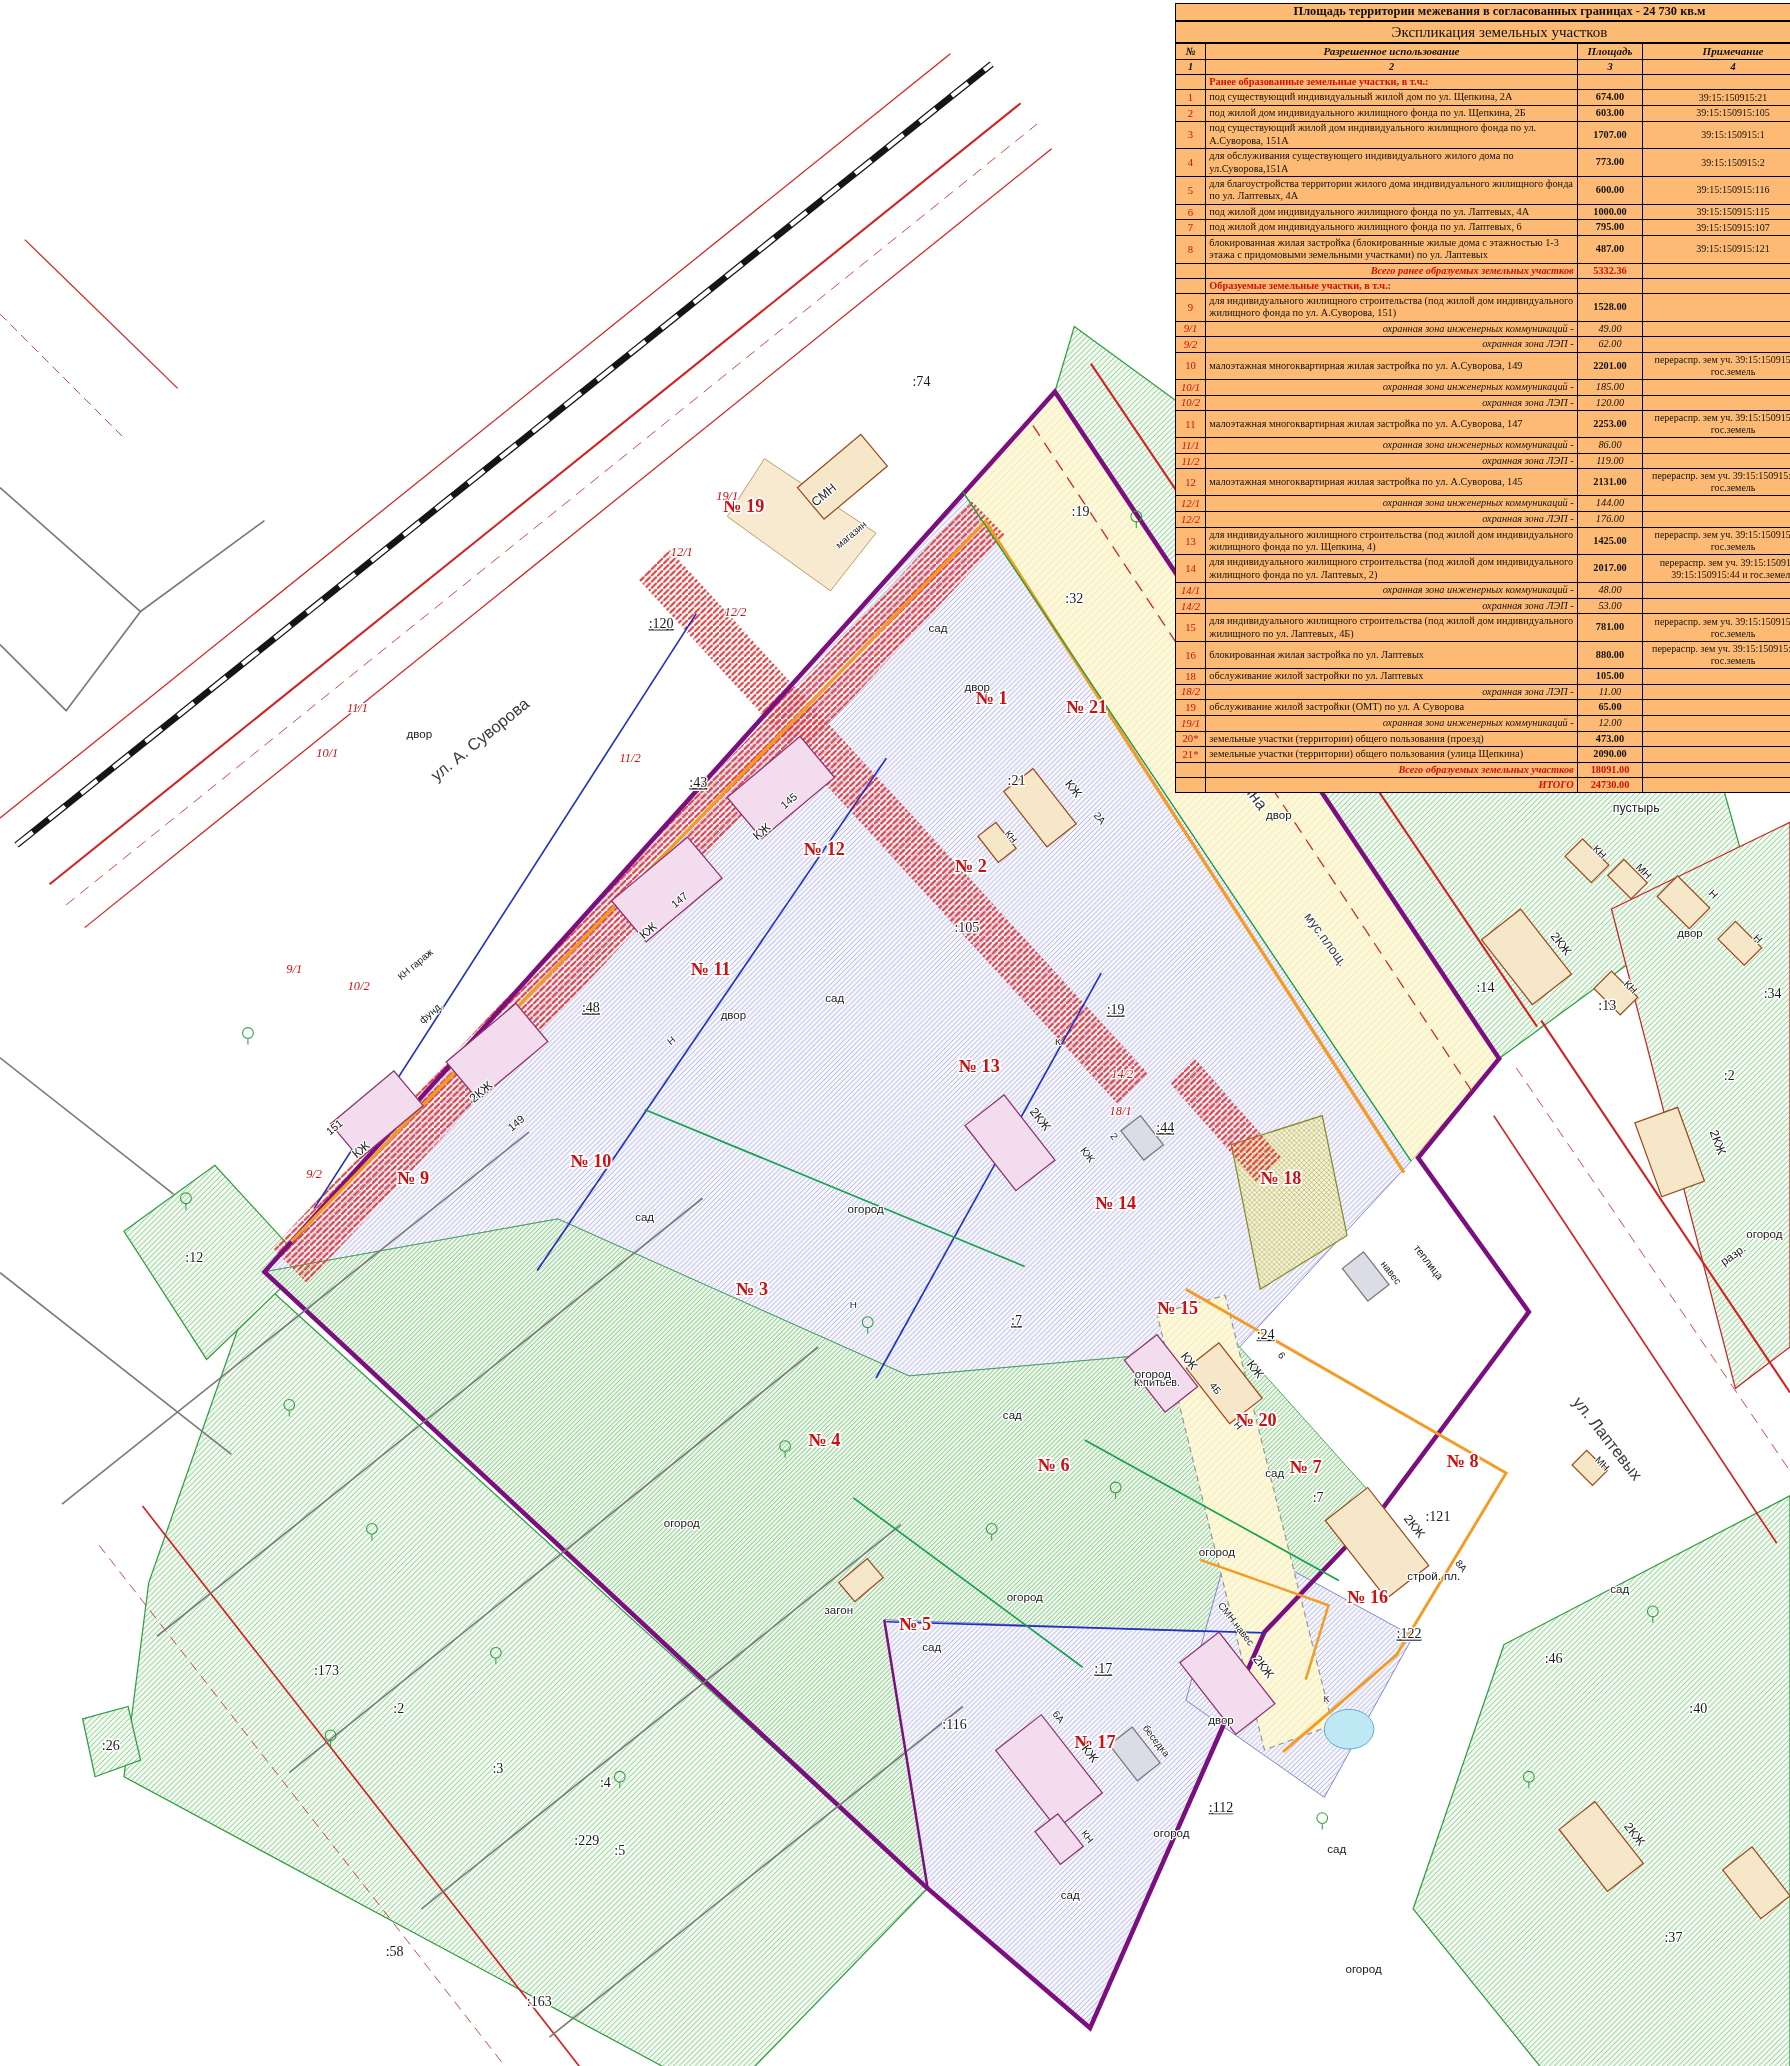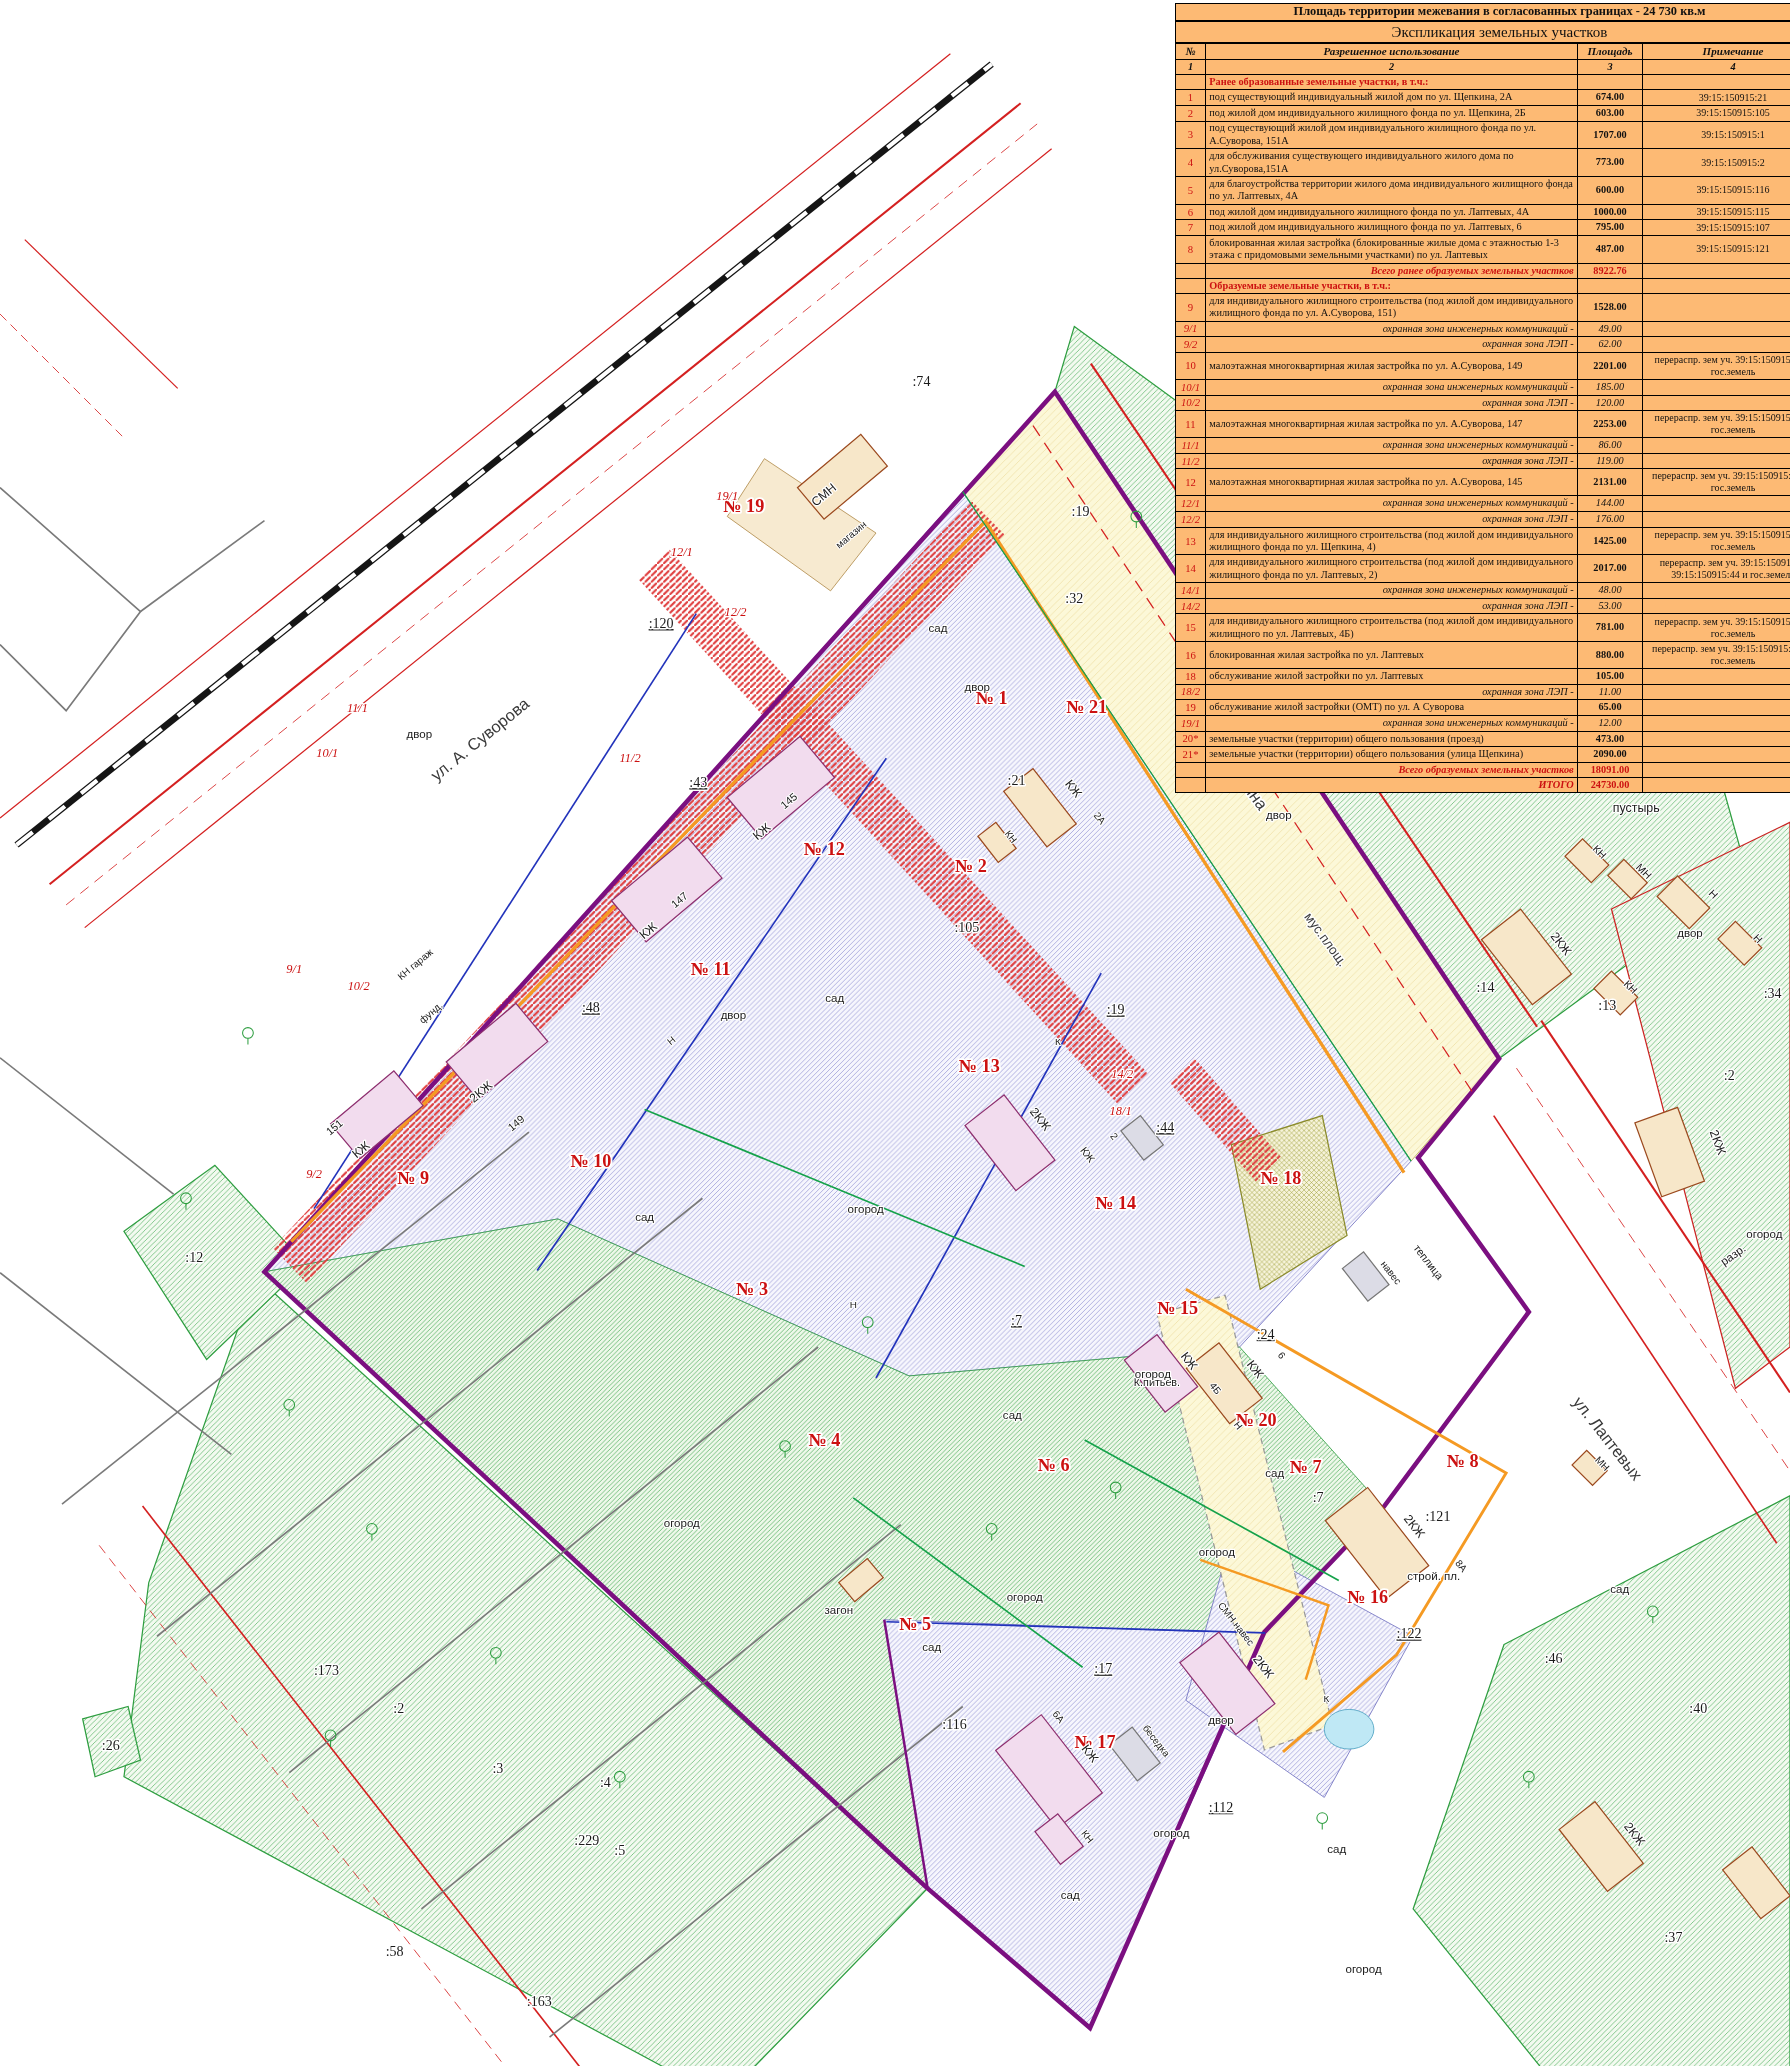--- a/index.html
+++ b/index.html
@@ -422,21 +422,21 @@
       <tr data-type="">
         <td class="c-n">8</td>
         <td class="c-u">блокированная жилая застройка (блокированные жилые дома с этажностью 1-3 этажа с придомовыми земельными участками) по ул. Лаптевых</td>
         <td class="c-a">487.00</td>
         <td class="c-p">39:15:150915:121</td>
       </tr>
 
       <tr data-type="tot">
         <td class="c-n"></td>
         <td class="c-u">Всего ранее образуемых земельных участков</td>
-        <td class="c-a">8922.76</td>
+        <td class="c-a">5332.36</td>
         <td class="c-p"></td>
       </tr>
 
       <tr data-type="sec">
         <td class="c-n"></td>
         <td class="c-u">Образуемые земельные участки, в т.ч.:</td>
         <td class="c-a"></td>
         <td class="c-p"></td>
       </tr>
 

